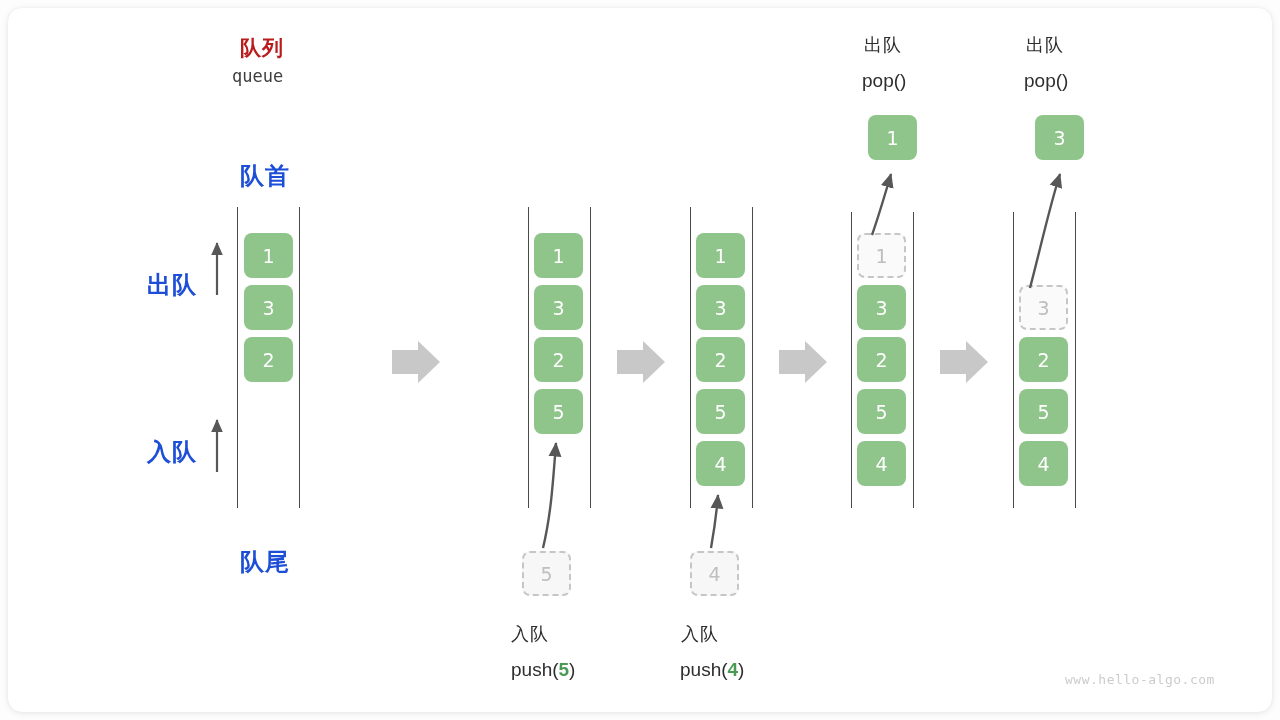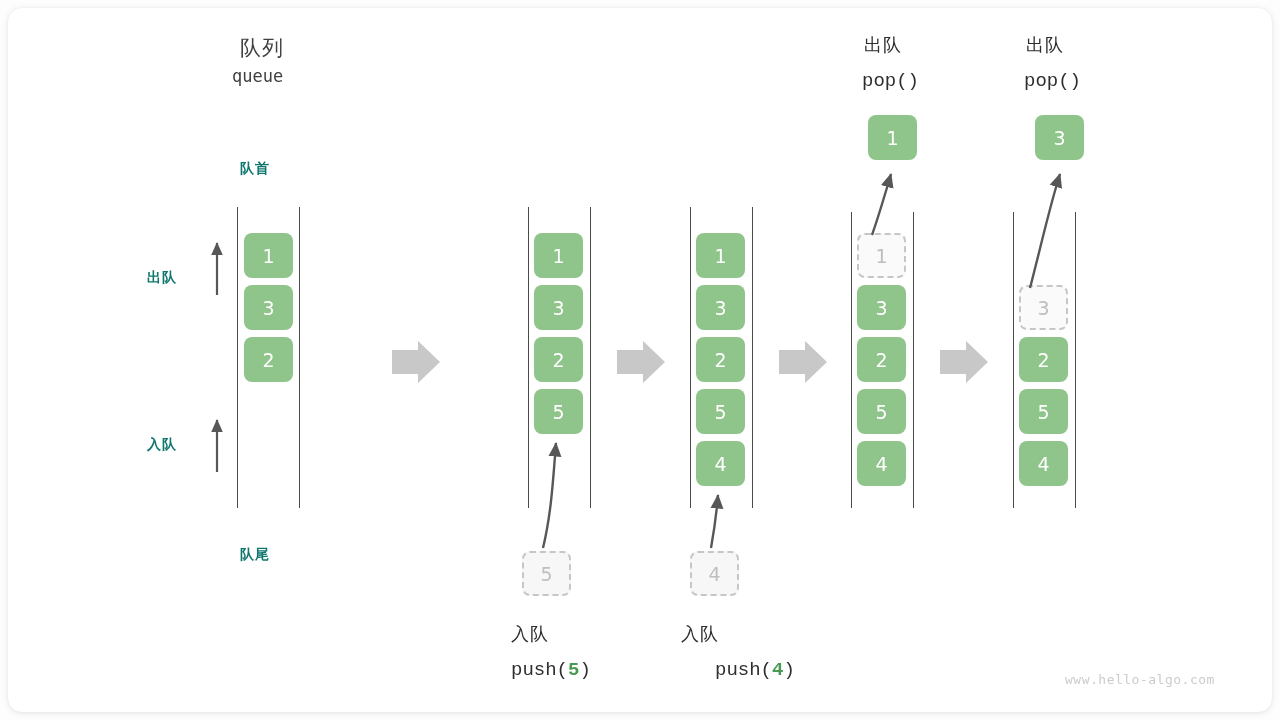--- a/index.html
+++ b/index.html
@@ -25,47 +25,47 @@
   }
   #stage {
     position: absolute;
     left: 0; top: 0;
     width: 1280px; height: 720px;
   }
   .abs { position: absolute; }
 
   
   .title-cn {
-    font-weight: normal;
+    font-weight: bold;
     font-size: 21px;
-    color: #404040;
+    color: #b91c1c;
     letter-spacing: 1px;
     white-space: nowrap;
   }
   .title-en {
     font-family: "DejaVu Sans Mono", "Liberation Mono", monospace;
     font-size: 17px;
     color: #3f3f3f;
     white-space: nowrap;
   }
   .label-bold {
     font-weight: bold;
-    font-size: 14px;
-    color: #0f766e;
+    font-size: 24px;
+    color: #1d4ed8;
     white-space: nowrap;
     letter-spacing: 1px;
   }
   .op-cn {
     font-size: 18px;
     color: #2e2e2e;
     white-space: nowrap;
     letter-spacing: 1px;
   }
   .op-code {
-    font-family: Liberation Mono, monospace;
+    font-family: Liberation Sans, sans-serif;
     font-size: 19px;
     color: #2e2e2e;
     white-space: nowrap;
   }
   .op-code .arg { color: #4a9a54; font-weight: bold; }
   .watermark {
     font-family: "DejaVu Sans Mono", "Liberation Mono", monospace;
     font-size: 13px;
     color: #cccccc;
     letter-spacing: 0.5px;
@@ -148,21 +148,21 @@
 
   <div class="rail" style="left:690px; top:207px; height:301px;"></div>
   <div class="rail" style="left:752px; top:207px; height:301px;"></div>
   <div class="cell" style="left:696px; top:233px;">1</div>
   <div class="cell" style="left:696px; top:285px;">3</div>
   <div class="cell" style="left:696px; top:337px;">2</div>
   <div class="cell" style="left:696px; top:389px;">5</div>
   <div class="cell" style="left:696px; top:441px;">4</div>
   <div class="cell pending" style="left:690px; top:551px;">4</div>
   <div class="abs op-cn" style="left:681px; top:622px;">入队</div>
-  <div class="abs op-code" style="left:715px; top:659px;"><span>push(</span><span class="arg">4</span><span>)</span></div>
+  <div class="abs op-code" style="left:680px; top:659px;"><span>push(</span><span class="arg">4</span><span>)</span></div>
 
   <div class="abs op-cn" style="left:864px; top:33px;">出队</div>
   <div class="abs op-code" style="left:862px; top:70px;">pop()</div>
   <div class="cell" style="left:868px; top:115px;">1</div>
 
   <div class="rail" style="left:851px; top:212px; height:296px;"></div>
   <div class="rail" style="left:913px; top:212px; height:296px;"></div>
   <div class="cell ghost" style="left:857px; top:233px;">1</div>
   <div class="cell" style="left:857px; top:285px;">3</div>
   <div class="cell" style="left:857px; top:337px;">2</div>

